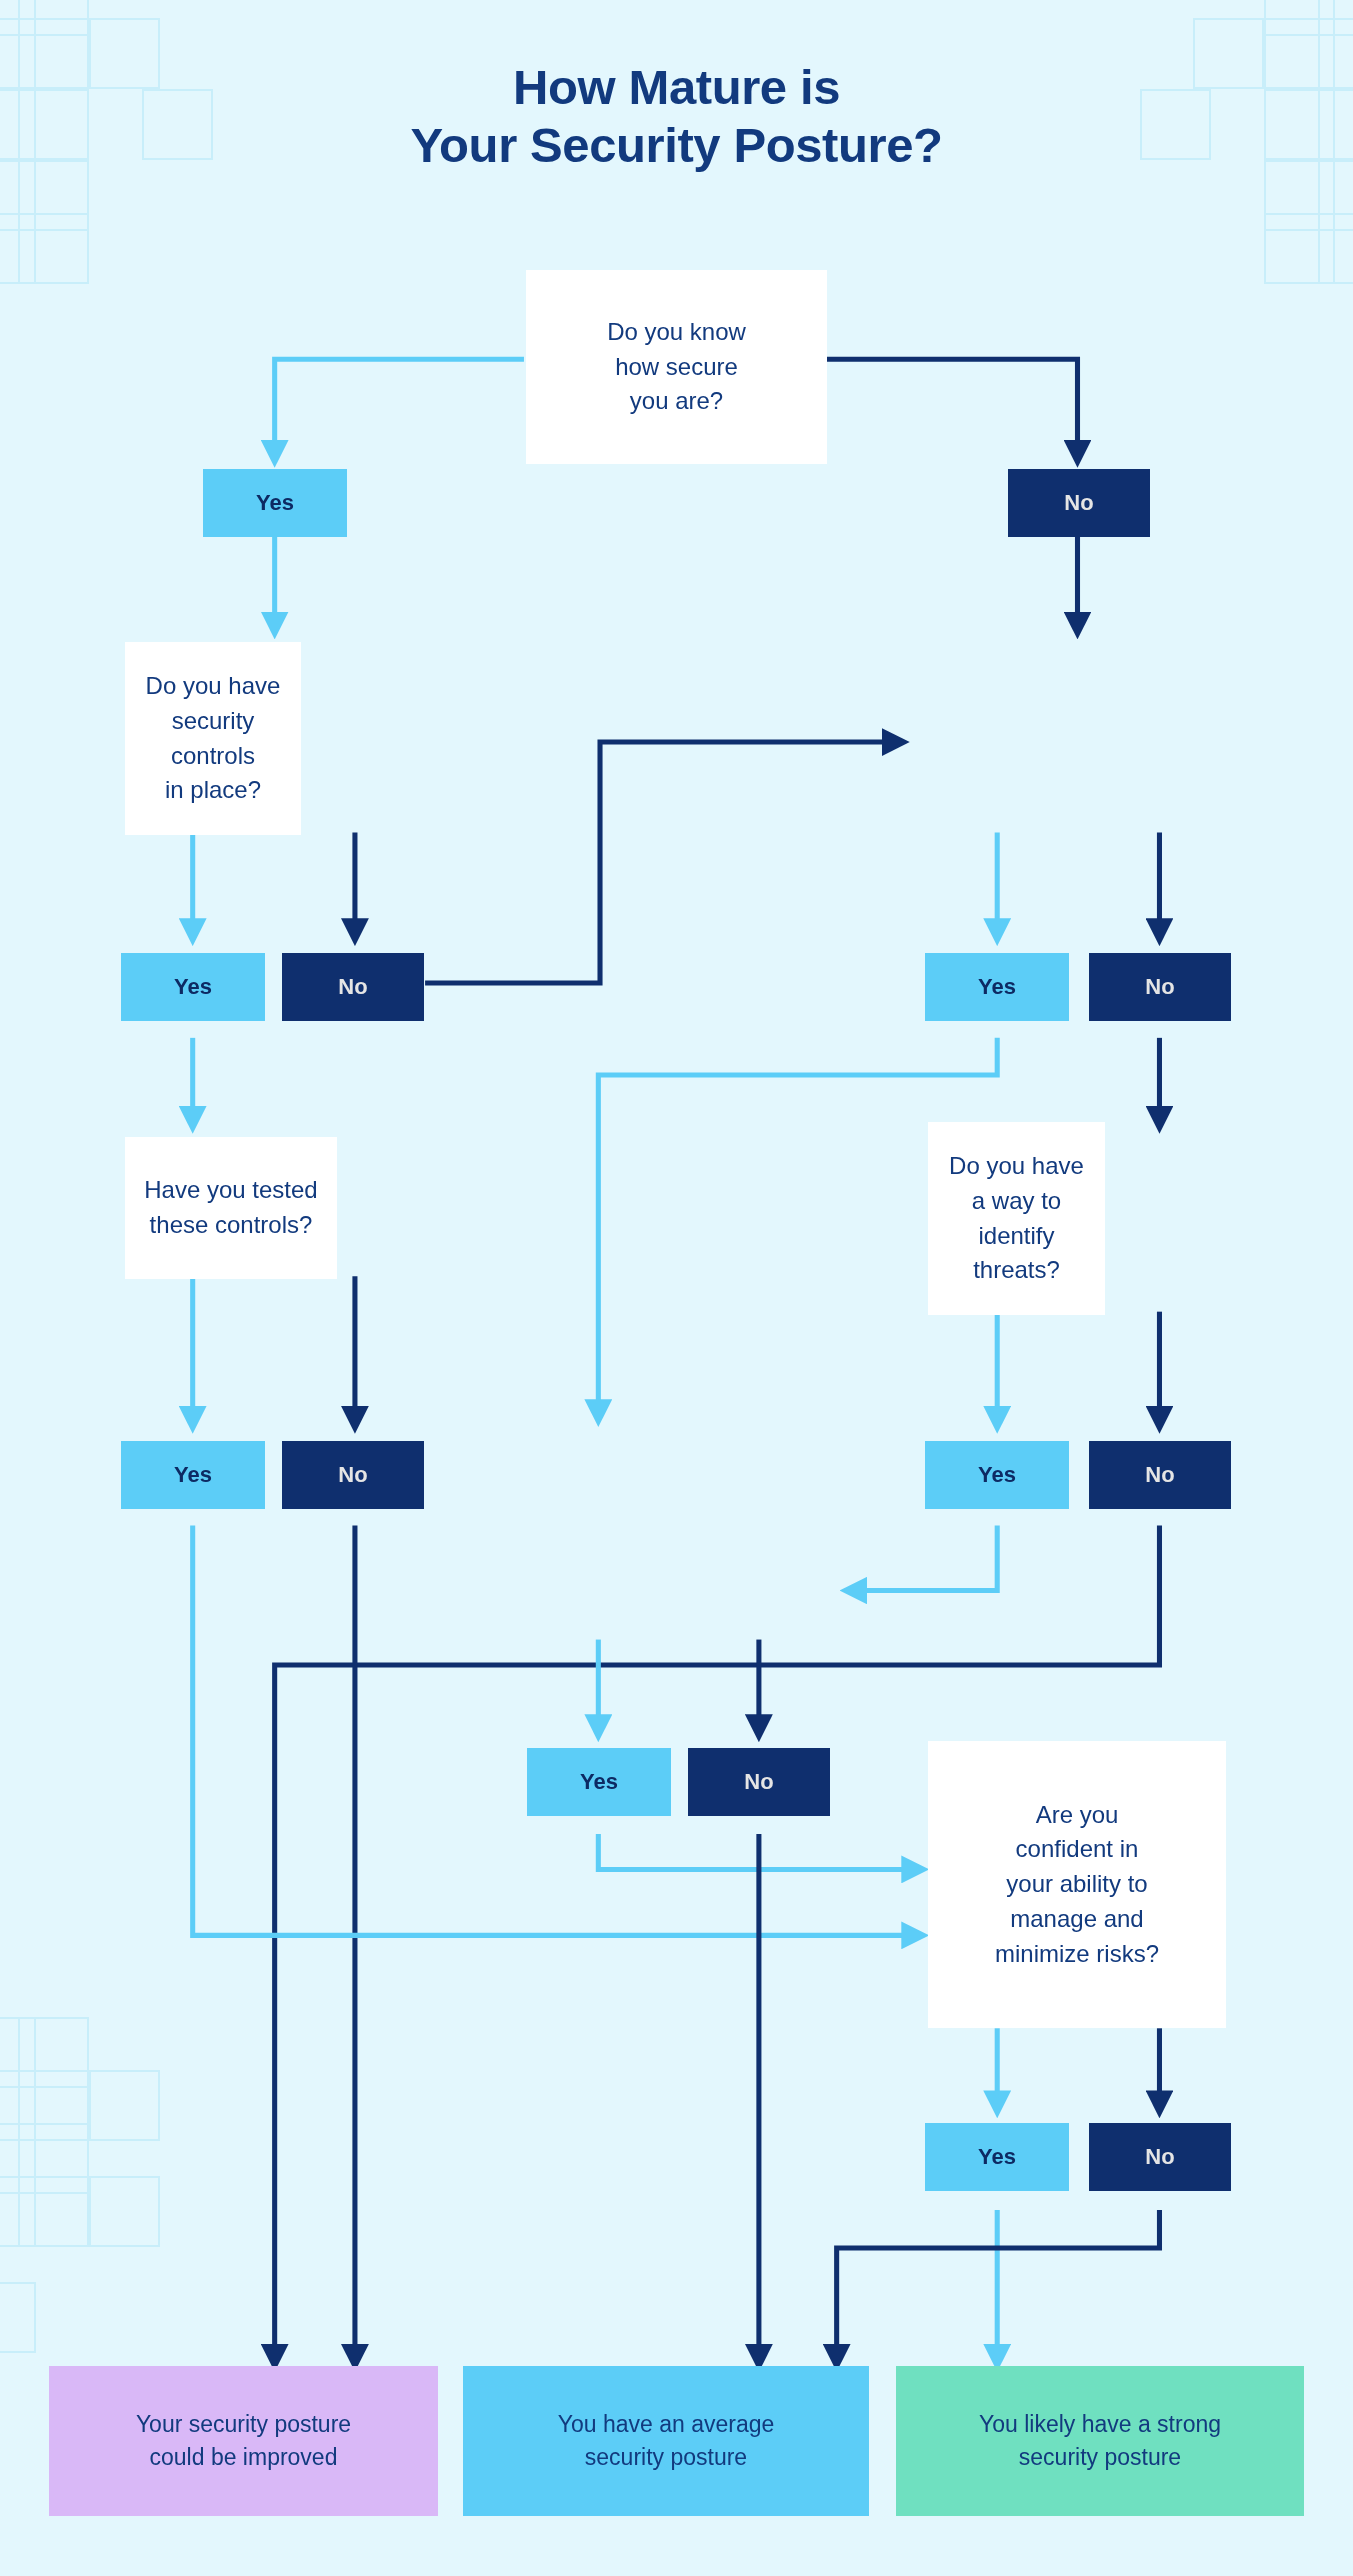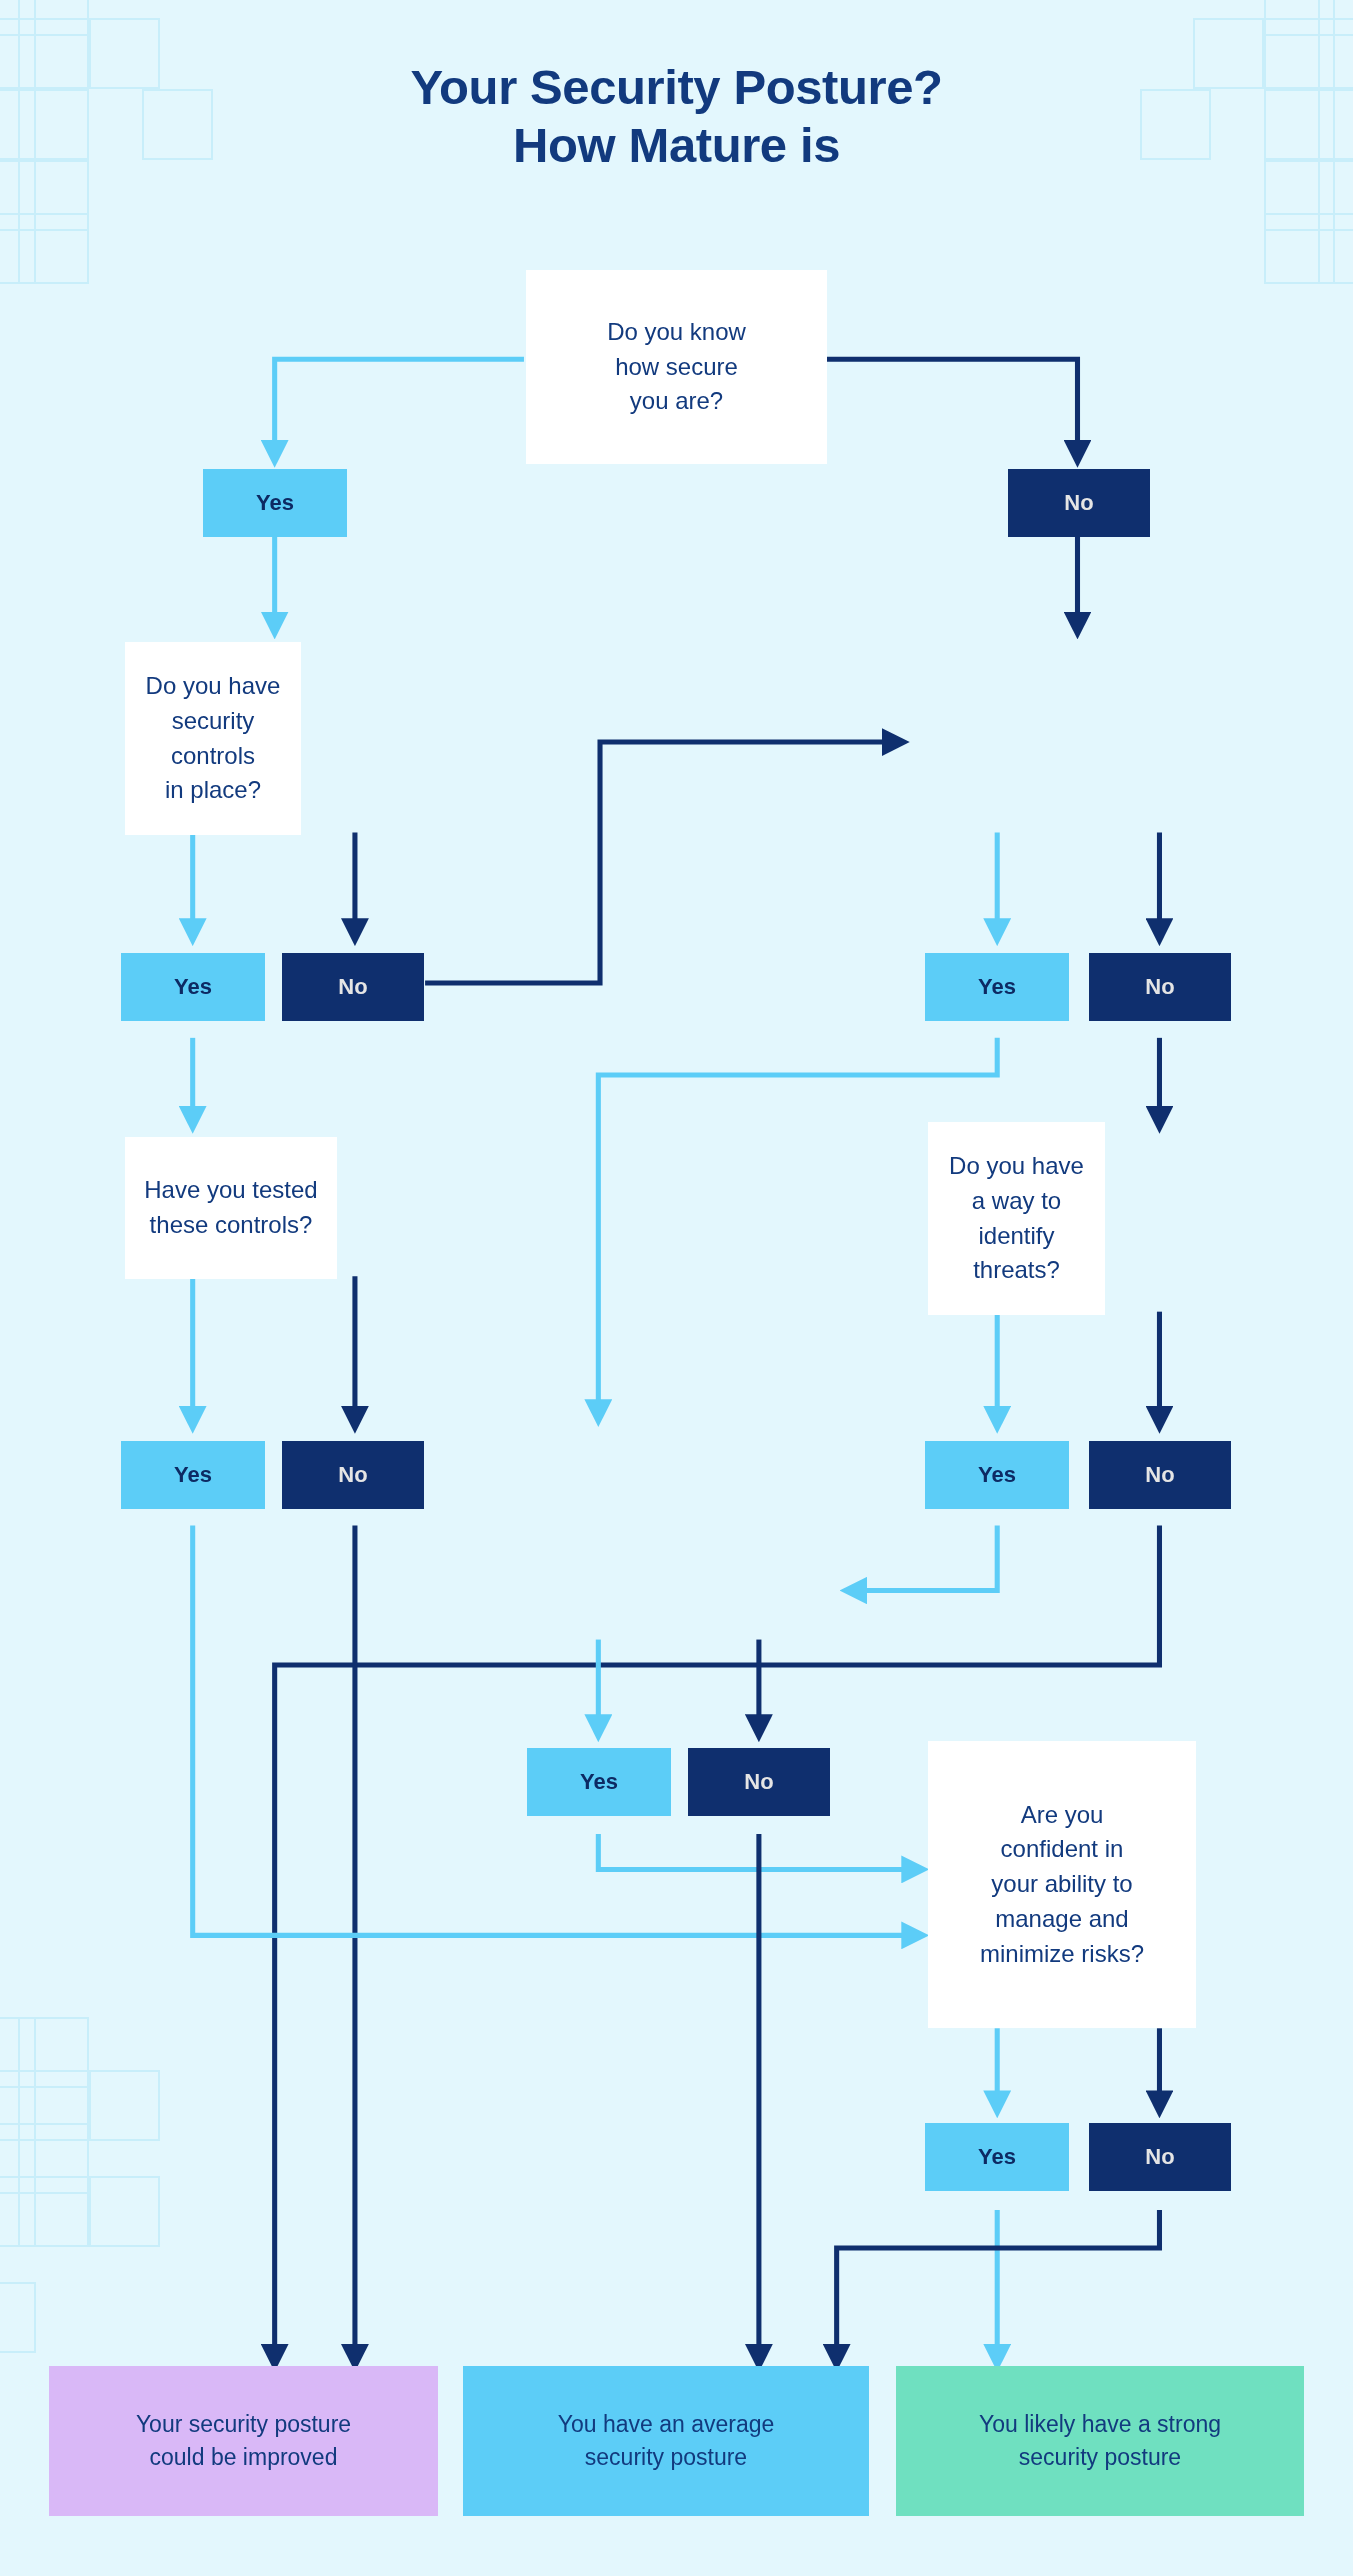--- a/index.html
+++ b/index.html
@@ -93,22 +93,22 @@
     <div class="sq" style="left:89px;top:2070px;width:71px;height:71px;"></div>
     <div class="sq" style="left:-35px;top:2123px;width:71px;height:71px;"></div>
     <div class="sq" style="left:18px;top:2123px;width:71px;height:71px;"></div>
     <div class="sq" style="left:-35px;top:2176px;width:71px;height:71px;"></div>
     <div class="sq" style="left:18px;top:2176px;width:71px;height:71px;"></div>
     <div class="sq" style="left:89px;top:2176px;width:71px;height:71px;"></div>
     <div class="sq" style="left:-35px;top:2282px;width:71px;height:71px;"></div>
   </div>
 
   <div id="title">
+    <span class="l">How Mature is</span>
     <span class="l">Your Security Posture?</span>
-    <span class="l">How Mature is</span>
   </div>
 
   <svg id="wires" viewBox="0 0 1601 3048" xmlns="http://www.w3.org/2000/svg">
     <defs>
       <marker id="ab" viewBox="0 0 10 10" refX="5" refY="5" markerWidth="5.5" markerHeight="5.5" orient="auto-start-reverse">
         <path d="M 0 0 L 10 5 L 0 10 z" fill="#5ccdf7"></path>
       </marker>
       <marker id="an" viewBox="0 0 10 10" refX="5" refY="5" markerWidth="5.5" markerHeight="5.5" orient="auto-start-reverse">
         <path d="M 0 0 L 10 5 L 0 10 z" fill="#0f2f6e"></path>
       </marker>
@@ -228,21 +228,21 @@
     <span>No</span>
   </div>
 
   <div class="node yes" style="left:527px;top:1748px;width:144px;height:68px;">
     <span>Yes</span>
   </div>
   <div class="node no" style="left:688px;top:1748px;width:142px;height:68px;">
     <span>No</span>
   </div>
 
-  <div class="node q" style="left:928px;top:1741px;width:268px;height:287px;">
+  <div class="node q" style="left:928px;top:1741px;width:298px;height:287px;">
     <span style="white-space:pre-line;">Are you
 confident in
 your ability to
 manage and
 minimize risks?</span>
   </div>
   <div class="node yes" style="left:925px;top:2123px;width:144px;height:68px;">
     <span>Yes</span>
   </div>
   <div class="node no" style="left:1089px;top:2123px;width:142px;height:68px;">

